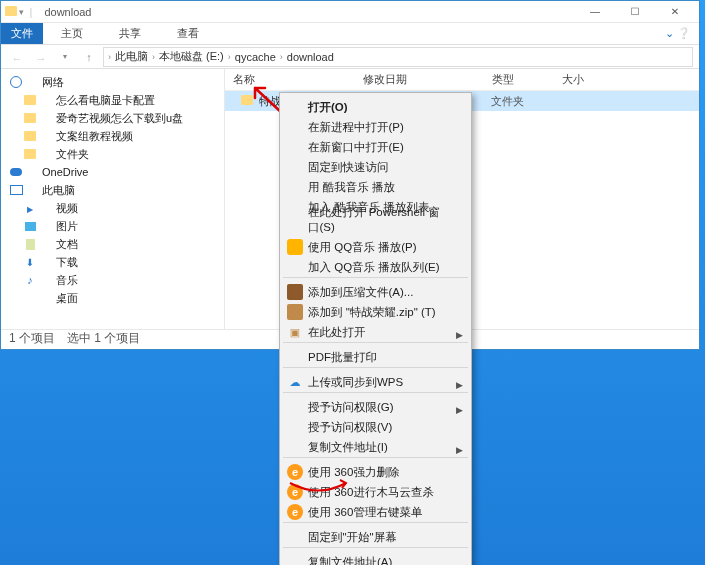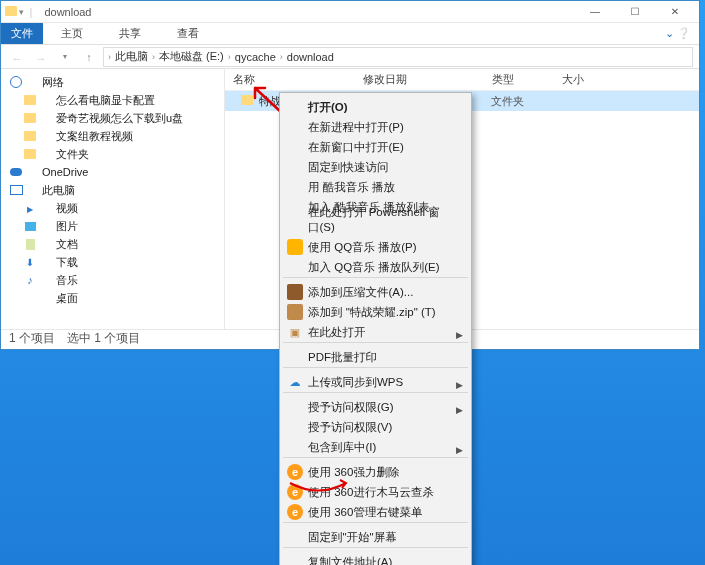--- a/index.html
+++ b/index.html
@@ -289,21 +289,21 @@
     </div>
   <div class="msep"></div>
   <div class="mi">
       <span>授予访问权限(G)</span>
       <span class="sub">▶</span>
     </div>
   <div class="mi">
       <span>授予访问权限(V)</span>
     </div>
   <div class="mi">
-      <span>包含到库中(I)</span>
+      <span>复制文件地址(I)</span>
       <span class="sub">▶</span>
     </div>
   <div class="msep"></div>
   <div class="mi">
       <span class="mic mic-360">e</span>
       <span>使用 360强力删除</span>
     </div>
   <div class="mi">
       <span class="mic mic-360">e</span>
       <span>使用 360进行木马云查杀</span>

